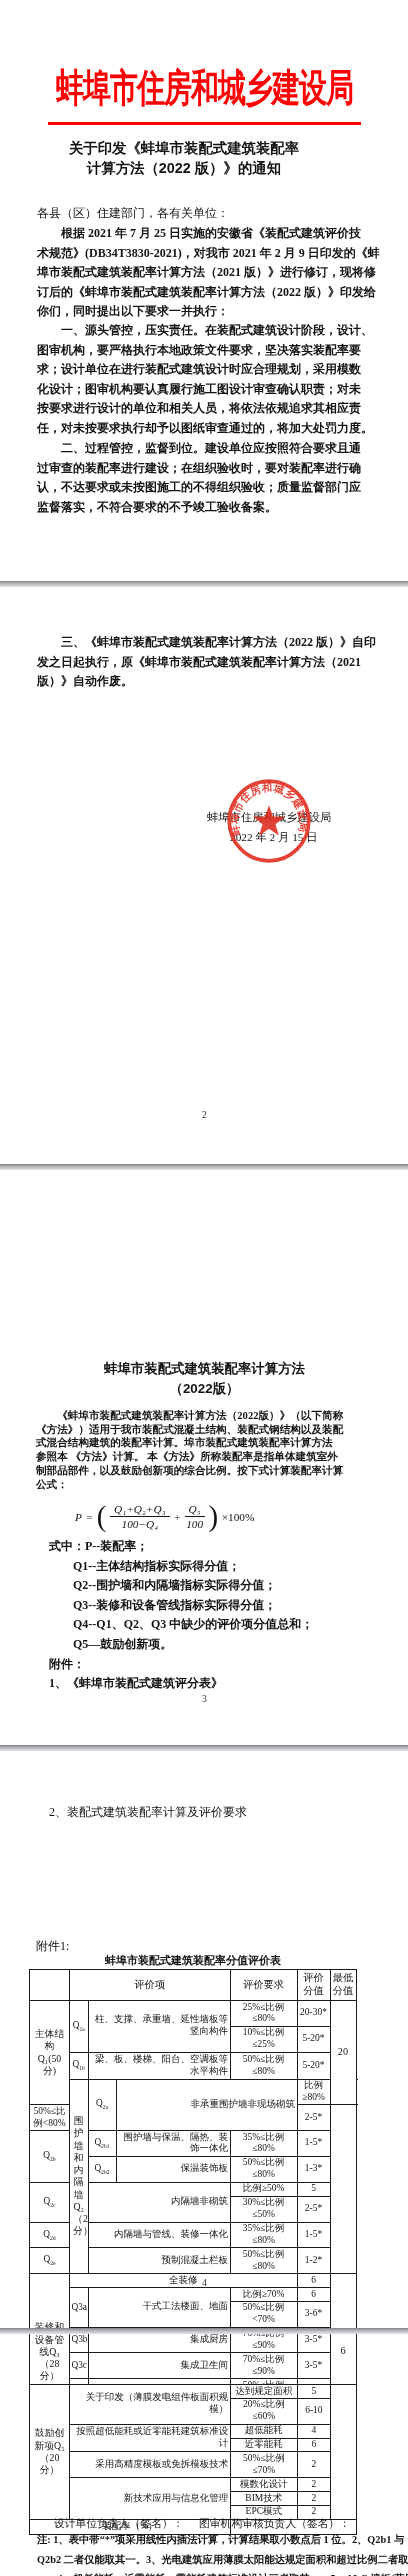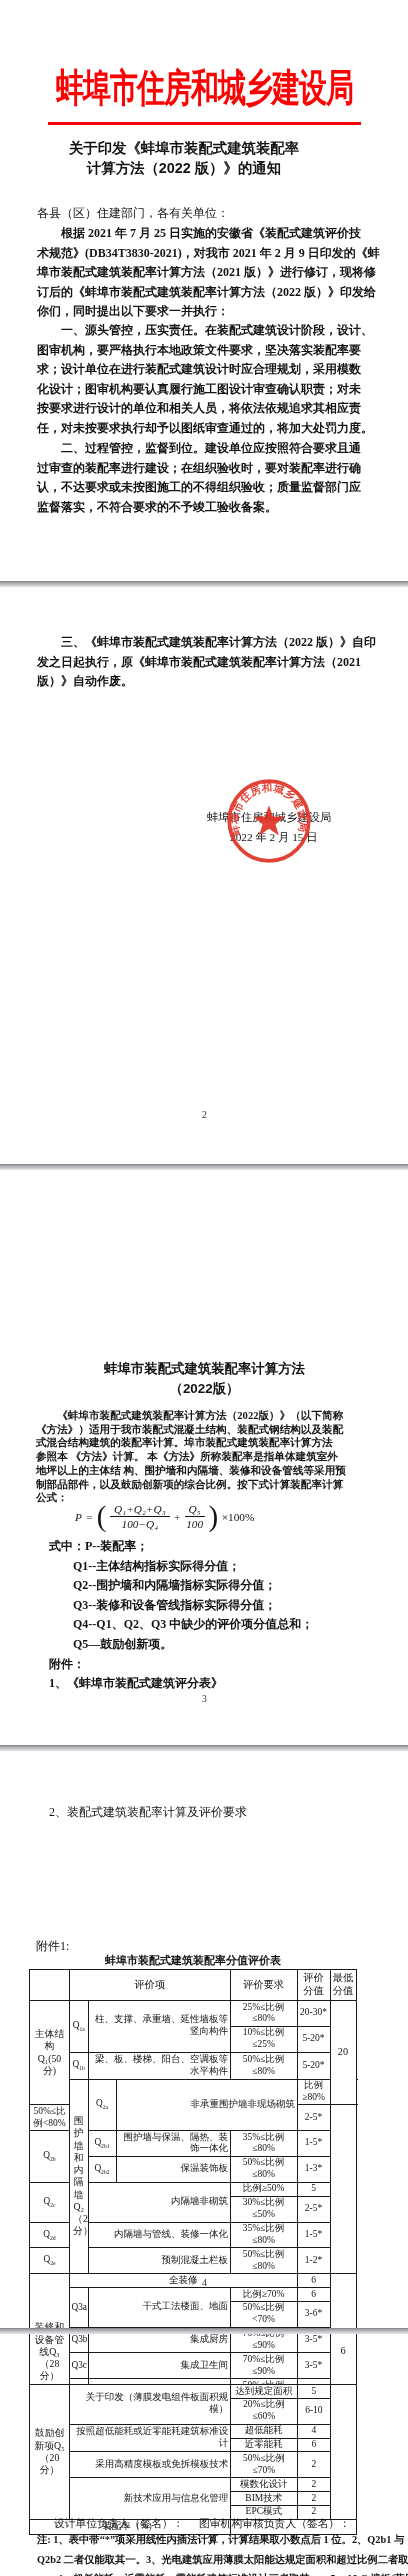--- a/index.html
+++ b/index.html
@@ -105,21 +105,20 @@
   <div class="pbreak" style="top:1164px;"></div>
 
   <div class="abs ctr h-sans" style="top:1360px;left:0;font-size:13.4px;">蚌埠市装配式建筑装配率计算方法</div>
   <div class="abs ctr h-sans" style="top:1380px;left:0;font-size:13.4px;">（2022版）</div>
 
   <div class="abs t26" style="left:36px;top:1409px;">
       <div class="ln">　　《蚌埠市装配式建筑装配率计算方法（2022版）》（以下简称</div>
       <div class="ln">《方法》）适用于我市装配式混凝土结构、装配式钢结构以及装配</div>
       <div class="ln">式混合结构建筑的装配率计算。埠市装配式建筑装配率计算方法</div>
       <div class="ln">参照本 《方法》计算。 本《方法》所称装配率是指单体建筑室外</div>
-      <div class="ln">地坪以上的主体结 构、围护墙和内隔墙、装修和设备管线等采用预</div>
       <div class="ln">制部品部件，以及鼓励创新项的综合比例。按下式计算装配率计算</div>
       <div class="ln">公式：</div>
     </div>
 
   <div class="abs formula" style="left:75px;top:1502px;">
     <span>P</span>
     <span>=</span>
     <span class="fparen">(</span>
     <span class="ffrac">
       <span class="fnum">Q₁+Q₂+Q₃</span>

